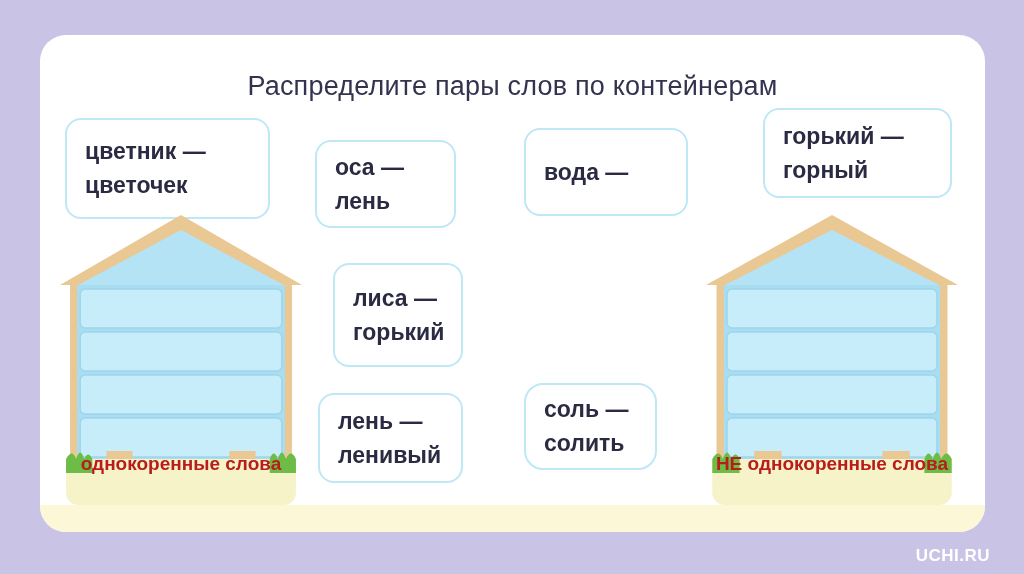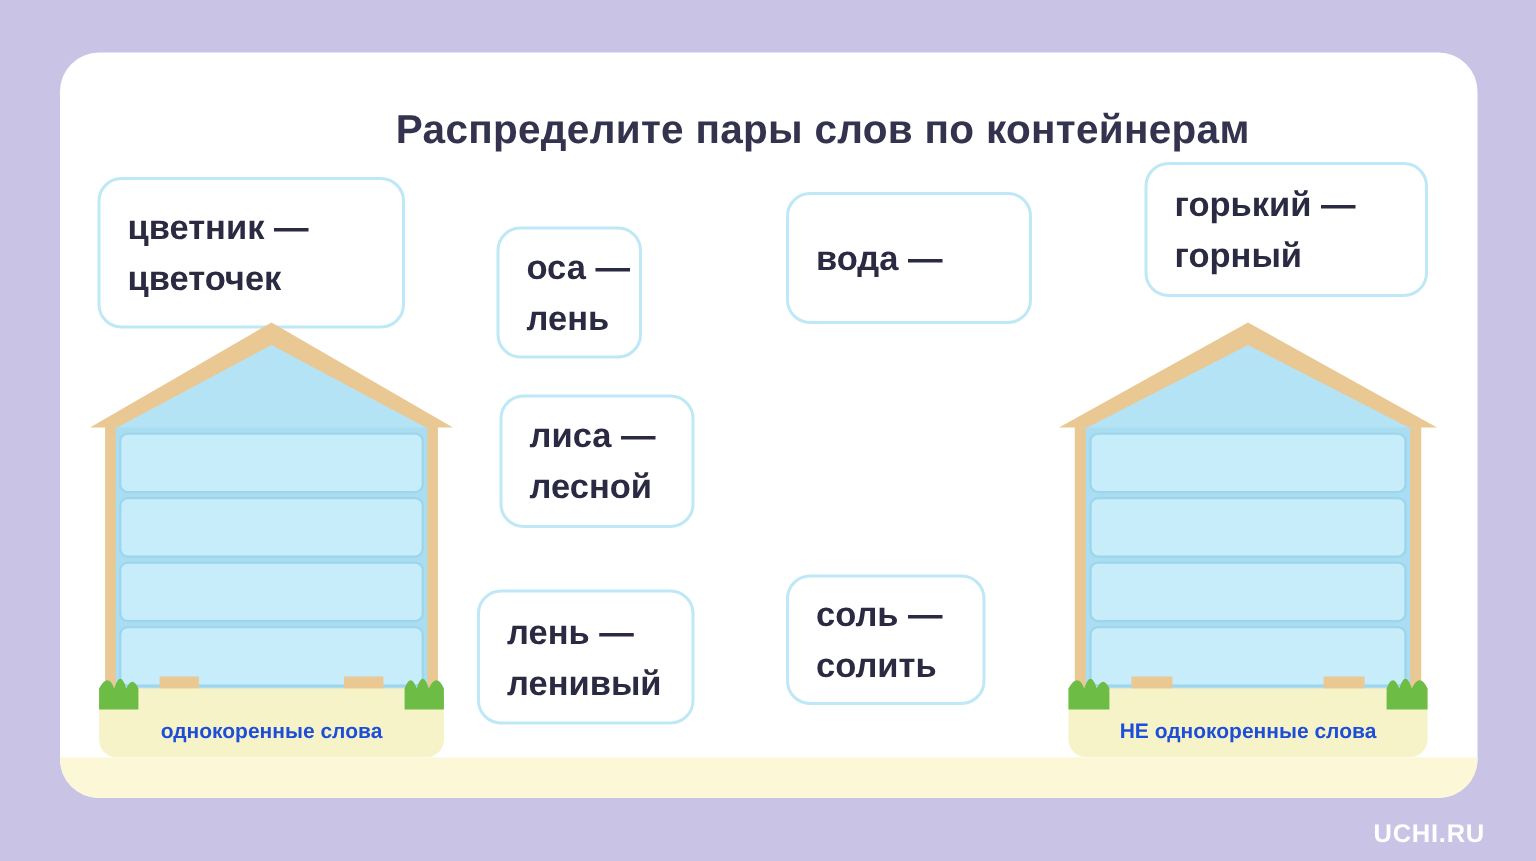--- a/index.html
+++ b/index.html
@@ -1,63 +1,63 @@
 <!DOCTYPE html>
 <html><head>
 <meta charset="utf-8">
 <style>
   * { margin:0; padding:0; box-sizing:border-box; }
   html,body { width:1024px; height:574px; }
   body { font-family:"Liberation Sans", sans-serif; }
   .stage { position:relative; width:1024px; height:574px; background:#c9c3e6; overflow:hidden; }
   .panel { position:absolute; left:40px; top:35px; width:945px; height:497px; background:#ffffff; border-radius:26px; }
-  .title { position:absolute; top:36px; left:0; width:100%; text-align:center; font-size:27px; font-weight:bold; color:#33334f; letter-spacing:.2px;margin-left:36px; }
+  .title { position:absolute; top:36px; left:0; width:100%; text-align:center; font-size:27px; font-weight:normal; color:#33334f; letter-spacing:.2px; }
   .word-card { position:absolute; background:#ffffff; border:2px solid #bfe8f7; border-radius:16px;
                display:flex; flex-direction:column; justify-content:center; gap:5px; padding:10px 18px; cursor:grab; }
   .word-card span { font-size:23px; font-weight:bold; color:#2a2a42; line-height:1.25; white-space:nowrap; }
   .house { position:absolute; }
   .house svg { position:absolute; inset:0; width:100%; height:100%; }
-  .house-label { position:absolute; left:0; right:0; bottom:10px; text-align:center;
-                 font-size:14px; font-weight:bold; color:#1d4ed8; }
+  .house-label { position:absolute; left:0; right:0; bottom:30px; text-align:center;
+                 font-size:19px; font-weight:bold; color:#b91c1c; }
   .footer-strip { position:absolute; left:0; bottom:0; width:100%; height:27px; background:#fbf7d7;
                   border-radius:0 0 26px 26px; }
   .logo { position:absolute; right:34px; bottom:8px; color:#ffffff; font-size:17px; font-weight:bold; letter-spacing:.5px; }
 </style>
 </head>
 <body>
 
 <div class="stage">
   <div class="panel">
 
     <div class="title">Распределите пары слов по контейнерам</div>
 
     <div class="word-card" style="left:25px; top:83px; width:205px; height:101px;">
       <span>цветник —</span>
       <span>цветочек</span>
     </div>
-    <div class="word-card" style="left:291px; top:105px; width:97px; height:88px;margin-top:11px;">
+    <div class="word-card" style="left:275px; top:105px; width:141px; height:88px;">
       <span>оса —</span>
       <span>лень</span>
     </div>
     <div class="word-card" style="left:484px; top:93px; width:164px; height:88px;">
       <span>вода —</span>
     </div>
     <div class="word-card" style="left:723px; top:73px; width:189px; height:90px;">
       <span>горький —</span>
       <span>горный</span>
     </div>
-    <div class="word-card" style="left:293px; top:228px; width:130px; height:89px;">
+    <div class="word-card" style="left:293px; top:228px; width:130px; height:104px;">
       <span>лиса —</span>
-      <span>лесной</span>
+      <span>горький</span>
     </div>
     <div class="word-card" style="left:278px; top:358px; width:145px; height:90px;">
       <span>лень —</span>
       <span>ленивый</span>
     </div>
-    <div class="word-card" style="left:484px; top:348px; width:133px; height:87px;">
+    <div class="word-card" style="left:484px; top:348px; width:133px; height:87px;border-radius:19px;">
       <span>соль —</span>
       <span>солить</span>
     </div>
 
     <div class="house" style="left:20px; top:170px; width:242px; height:300px;">
       <svg viewBox="0 0 240 300" preserveAspectRatio="none">
         <rect x="10" y="78" width="220" height="176" fill="#e9c893"></rect>
         <rect x="17" y="78" width="206" height="176" fill="#a9def2"></rect>
         <rect x="20" y="84" width="200" height="39" rx="5" fill="#c7edfb" stroke="#9ed5eb" stroke-width="1.5"></rect>
         <rect x="20" y="127" width="200" height="39" rx="5" fill="#c7edfb" stroke="#9ed5eb" stroke-width="1.5"></rect>

